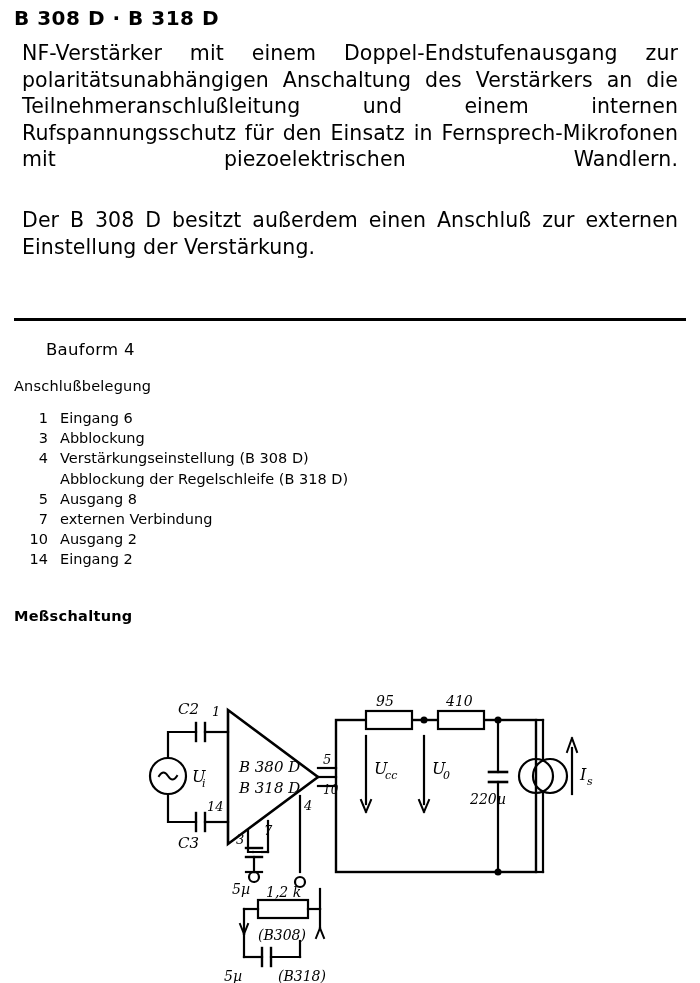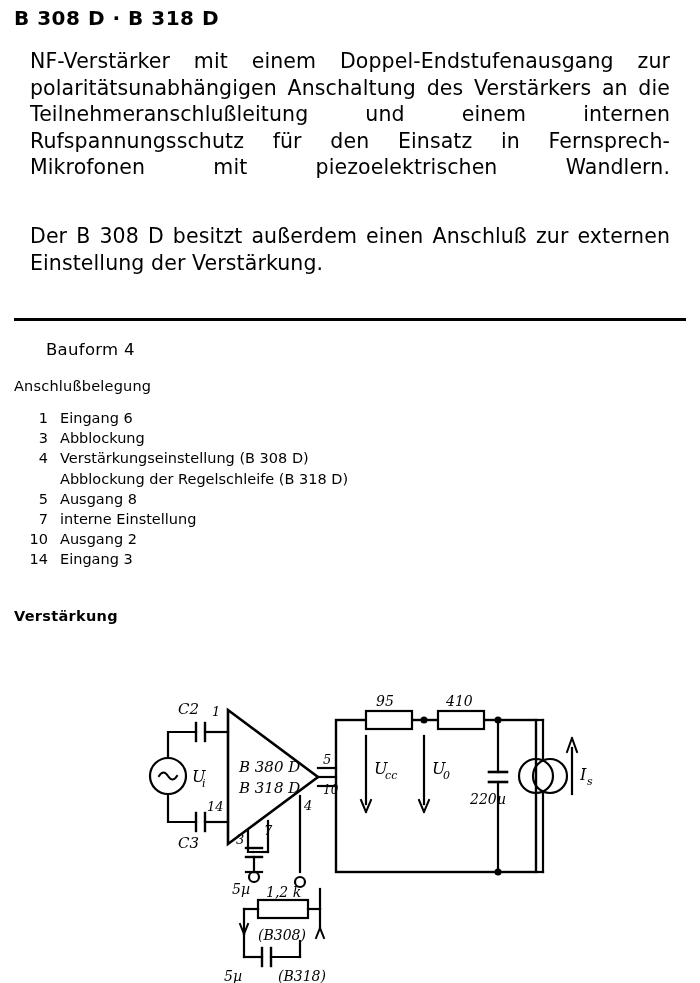--- a/index.html
+++ b/index.html
@@ -47,21 +47,21 @@
   }
 
   
   .intro {
     position: absolute;
     left: 14px;
     top: 32px;
     width: 672px;
   }
   .intro p {
-    margin: 16px;
+    margin: 8px;
     font-size: 20.5px;
     line-height: 26.5px;
     text-align: justify;
     text-justify: inter-word;
     letter-spacing: 0.1px;
   }
   .intro p.last-justify {
     text-align: justify;
   }
   .intro p.last-justify::after {
@@ -189,33 +189,33 @@
     <div class="pinrow continuation">
       <span class="pinnum"></span>
       <span class="pinlabel">Abblockung der Regelschleife  (B 318 D)</span>
     </div>
     <div class="pinrow">
       <span class="pinnum">5</span>
       <span class="pinlabel">Ausgang 8</span>
     </div>
     <div class="pinrow">
       <span class="pinnum">7</span>
-      <span class="pinlabel">interne Einstellung</span>
+      <span class="pinlabel">externen Verbindung</span>
     </div>
     <div class="pinrow">
       <span class="pinnum">10</span>
       <span class="pinlabel">Ausgang 2</span>
     </div>
     <div class="pinrow">
       <span class="pinnum">14</span>
-      <span class="pinlabel">Eingang 3</span>
+      <span class="pinlabel">Eingang 2</span>
     </div>
   </div>
 
-  <div class="messheading">Verstärkung</div>
+  <div class="messheading">Meßschaltung</div>
 
   <div class="circuit">
     <svg width="700" height="330" viewBox="0 0 700 330" xmlns="http://www.w3.org/2000/svg">
       <g stroke="#000000" stroke-width="2.2" fill="none" stroke-linecap="square">
 
         <circle cx="168" cy="100" r="18"></circle>
         <path d="M159 100 q4.5 -7 9 0 q4.5 7 9 0" stroke-width="2"></path>
 
         <path d="M168 82 L168 56 L196 56"></path>
         <path d="M168 118 L168 146 L196 146"></path>

